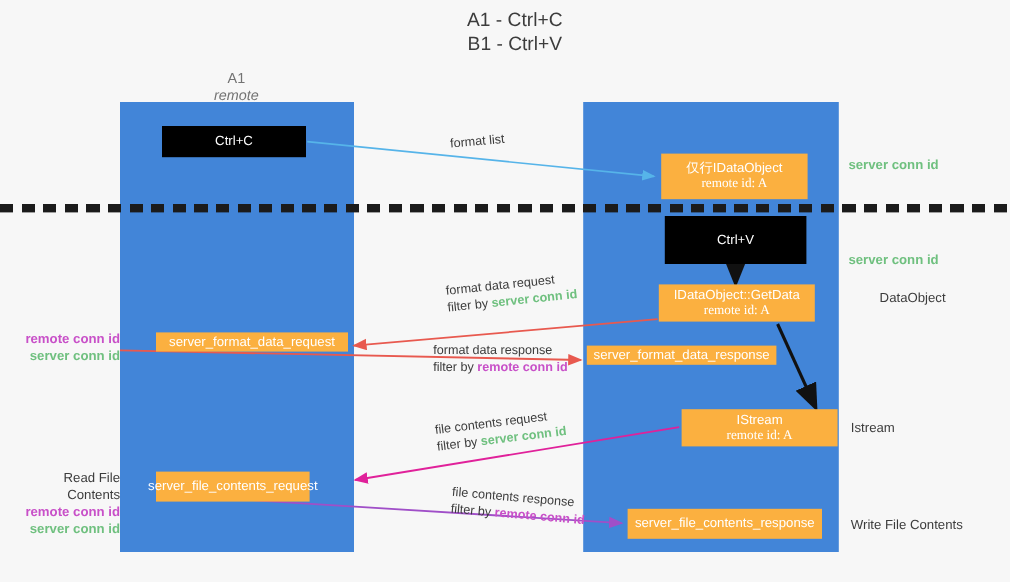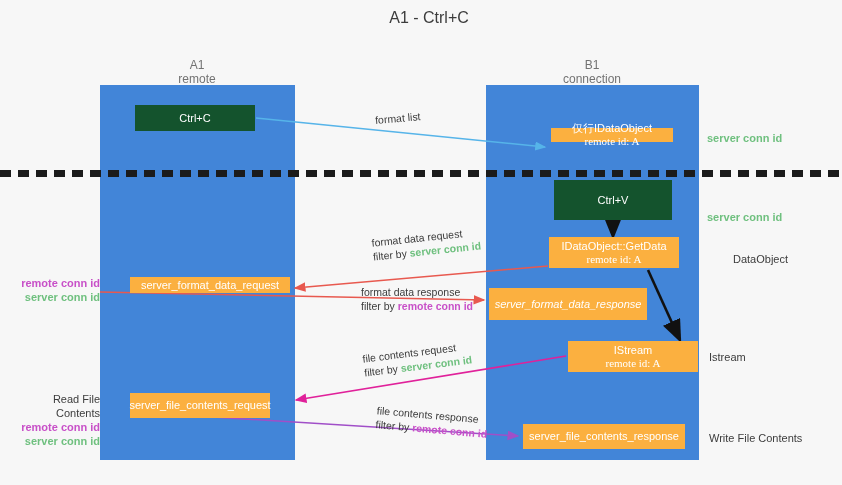--- a/index.html
+++ b/index.html
@@ -16,69 +16,69 @@
   
   .title{
     position:absolute;left:16px;right:0;top:8px;
     text-align:center;font-size:16px;line-height:20px;color:#3c3c3c;
   }
 
   
   .col-head{
     position:absolute;text-align:center;font-size:12px;line-height:14px;color:#737373;
   }
-  .col-head .sub{display:block;}
+  .col-head .sub{display:block;font-style:italic;}
 
   
   .lane{
     position:absolute;background:#4285d8;
   }
   #lane-a1{left:100px;top:85px;width:195px;height:375px;}
   #lane-b1{left:486px;top:85px;width:213px;height:375px;}
 
   
   #separator{
     position:absolute;left:0;top:170px;width:842px;height:7px;
     background-image:repeating-linear-gradient(to right,#1b1b1b 0 11px,rgba(0,0,0,0) 11px 18px);
   }
 
   
   .node{
     position:absolute;box-sizing:border-box;
     display:flex;flex-direction:column;align-items:center;justify-content:center;
     color:#ffffff;font-size:11px;line-height:13px;text-align:center;
   }
-  .node.green{background:#14532d;}
+  .node.green{background:#000000;}
   .node.orange{background:#fbb040;}
   .node .l2{display:block;font-family:Liberation Serif, serif;}
 
   #n-ctrlc{left:135px;top:105px;width:120px;height:26px;}
-  #n-idataobject{left:551px;top:128px;width:122px;height:14px;}
+  #n-idataobject{left:551px;top:128px;width:122px;height:38px;}
   #n-ctrlv{left:554px;top:180px;width:118px;height:40px;}
   #n-getdata{left:549px;top:237px;width:130px;height:31px;}
   #n-fmt-req{left:130px;top:277px;width:160px;height:16px;}
-  #n-fmt-resp{left:489px;top:288px;width:158px;height:32px;font-style:italic;}
+  #n-fmt-resp{left:489px;top:288px;width:158px;height:16px;}
   #n-istream{left:568px;top:341px;width:130px;height:31px;}
-  #n-file-req{left:130px;top:393px;width:140px;height:25px;}
+  #n-file-req{left:130px;top:393px;width:128px;height:25px;}
   #n-file-resp{left:523px;top:424px;width:162px;height:25px;}
 
   
   .side-label{
     position:absolute;font-size:11px;line-height:14px;
   }
   .clr-remote{color:#c850c8;font-weight:bold;}
   .clr-server{color:#6fc07f;font-weight:bold;}
 
   #lbl-left-1{left:8px;top:276px;width:92px;text-align:right;}
   #lbl-left-2{left:4px;top:392px;width:96px;text-align:right;}
   #lbl-left-2 .head{display:block;color:#3c3c3c;font-weight:normal;margin-left:39px;}
 
   #lbl-right-1{left:707px;top:131px;}
   #lbl-right-2{left:707px;top:210px;}
-  #lbl-right-3{left:709px;top:252px;color:#3c3c3c;padding-left:24px;}
+  #lbl-right-3{left:709px;top:242px;color:#3c3c3c;padding-left:24px;}
   #lbl-right-4{left:709px;top:350px;color:#3c3c3c;}
   #lbl-right-5{left:709px;top:431px;color:#3c3c3c;}
 
   
   .edge-label{
     position:absolute;font-size:10.5px;line-height:14px;color:#3c3c3c;
     white-space:nowrap;
   }
   .edge-label b{font-weight:bold;}
 
@@ -90,32 +90,29 @@
 
   svg#wires{position:absolute;left:0;top:0;width:842px;height:485px;overflow:visible;}
 </style>
 </head>
 <body>
 
 <div id="stage">
 
   <div class="title">
     <div>A1 - Ctrl+C</div>
+    <div>B1 - Ctrl+V</div>
   </div>
 
   <div class="lane" id="lane-a1"></div>
   <div class="lane" id="lane-b1"></div>
 
   <div class="col-head" style="left:137px;top:58px;width:120px;">
     <span>A1</span>
     <span class="sub">remote</span>
-  </div>
-  <div class="col-head" style="left:532px;top:58px;width:120px;">
-    <span>B1</span>
-    <span class="sub">connection</span>
   </div>
 
   <svg id="wires">
     <defs>
       <marker id="ah-blue" markerWidth="9" markerHeight="9" refX="7" refY="3.2" orient="auto">
         <path d="M0,0 L8,3.2 L0,6.4 z" fill="#56b4e9"></path>
       </marker>
       <marker id="ah-red" markerWidth="9" markerHeight="9" refX="7" refY="3.2" orient="auto">
         <path d="M0,0 L8,3.2 L0,6.4 z" fill="#e8594f"></path>
       </marker>

